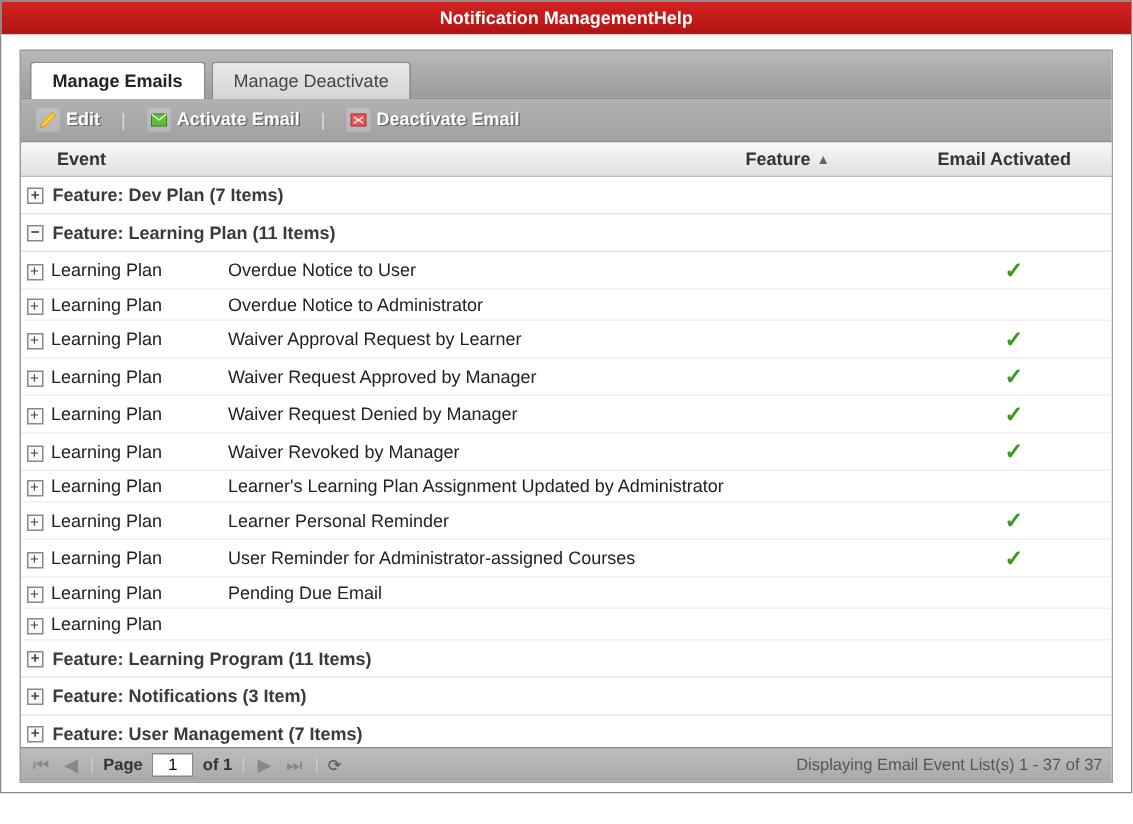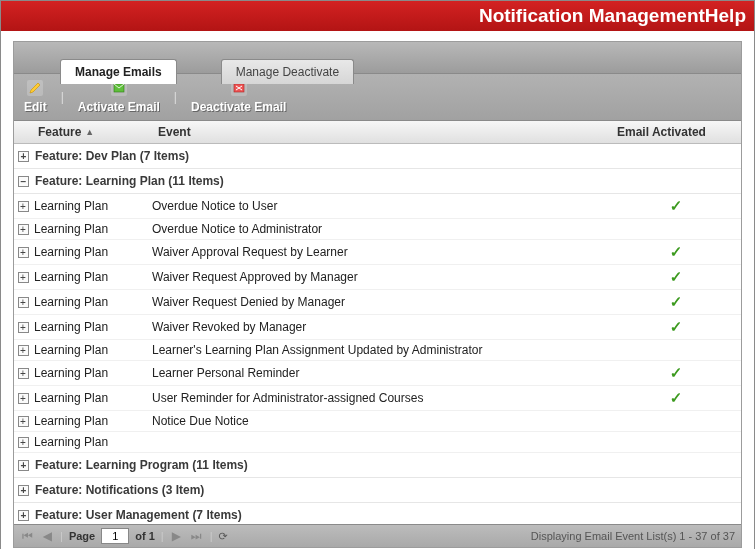--- a/index.html
+++ b/index.html
@@ -14,22 +14,22 @@
     border: 1px solid #8a8a8a;
     width: 755px;
   }
   .titlebar {
     background: #c51b1b;
     background: linear-gradient(#d32222, #b31414);
     color: #fff;
     font-weight: bold;
     padding: 4px 8px;
     display: flex;
-    justify-content: flex-end;
-    font-size: 19px;
+    justify-content: center;
+    font-size: 12px;
   }
   .titlebar .help { cursor: pointer; }
   .body-area {
     background: #fff;
     padding: 10px 12px 6px 12px;
   }
   .panel {
     border: 1px solid #9c9c9c;
   }
   .tabstrip {
@@ -41,65 +41,63 @@
   }
   .tab {
     background: linear-gradient(#e8e8e8, #d6d6d6);
     border: 1px solid #8a8a8a;
     border-bottom: none;
     border-radius: 3px 3px 0 0;
     padding: 5px 14px;
     color: #444;
     cursor: pointer;
     position: relative;
-    top: 11px;
-    margin-left: 40px;
+    top: 1px;
   }
   .tab.active {
     background: #fff;
     font-weight: bold;
     color: #222;
   }
   .toolbar {
     background: linear-gradient(#b2b2b2, #a1a1a1);
     padding: 4px 6px;
     display: flex;
     align-items: center;
     gap: 6px;
     border-bottom: 1px solid #8a8a8a;
   }
   .tbtn {
     display: inline-flex;
-    align-items: center;
+    align-items: flex-start;
     gap: 4px;
     color: #fff;
     font-weight: bold;
     cursor: pointer;
     padding: 2px 4px;
     text-shadow: 1px 1px 0 #666;
-    flex-direction: column;
   }
   .tbtn .ticon {
     width: 16px; height: 16px;
     display: inline-flex; align-items: center; justify-content: center;
     background: #fff3; border-radius: 2px;
   }
   .tsep { color: #ddd; padding: 0 4px; }
   .grid-head {
     background: linear-gradient(#f7f7f7, #e0e0e0);
     border-bottom: 1px solid #bbb;
     display: flex;
     font-weight: bold;
     color: #333;
   }
   .gh-cell { padding: 4px 6px; }
   .gh-expand { width: 18px; }
   .gh-feature { width: 120px; display:flex; align-items:center; gap:4px;}
   .gh-event { flex: 1; }
-  .gh-activated { width: 130px; text-align: left; padding-right: 27px;}
+  .gh-activated { width: 130px; text-align: right; padding-right: 27px;}
   .sort-arrow { font-size: 9px; color: #666; }
   .grid-body { background: #fff; max-height: 380px; overflow:hidden;}
   .group-row {
     border-bottom: 1px solid #e6e6e6;
     padding: 5px 4px;
     font-weight: bold;
     color: #3a3a3a;
     display: flex;
     align-items: center;
     gap: 6px;
@@ -194,25 +192,25 @@
                 <rect x="1" y="2" width="10" height="8" fill="#e55" stroke="#a22" stroke-width="0.6"></rect>
                 <path d="M3 4l6 4M9 4l-6 4" stroke="#fff" stroke-width="1"></path>
               </svg>
           </span>
           <span>Deactivate Email</span>
         </span>
       </div>
 
       <div class="grid-head">
         <div class="gh-cell gh-expand"></div>
+        <div class="gh-cell gh-event">Event</div>
         <div class="gh-cell gh-feature">
           <span>Feature</span>
           <span class="sort-arrow">▲</span>
         </div>
-        <div class="gh-cell gh-event">Event</div>
         <div class="gh-cell gh-activated">Email Activated</div>
       </div>
 
       <div class="grid-body">
 
         <div class="group-row">
           <span class="expander">+</span>
           <span>Feature: Dev Plan (7 Items)</span>
         </div>
 
@@ -272,21 +270,21 @@
             </div>
             <div class="data-row">
               <div class="cell-expand"><span class="expander">+</span></div>
               <div class="cell-feature">Learning Plan</div>
               <div class="cell-event">User Reminder for Administrator-assigned Courses</div>
               <div class="cell-activated"><span class="check">✓</span></div>
             </div>
             <div class="data-row">
               <div class="cell-expand"><span class="expander">+</span></div>
               <div class="cell-feature">Learning Plan</div>
-              <div class="cell-event">Notice Due Notice</div>
+              <div class="cell-event">Pending Due Email</div>
               <div class="cell-activated"></div>
             </div>
             <div class="data-row">
               <div class="cell-expand"><span class="expander">+</span></div>
               <div class="cell-feature">Learning Plan</div>
               <div class="cell-activated"></div>
             </div>
           </div>
 
         <div class="group-row">

